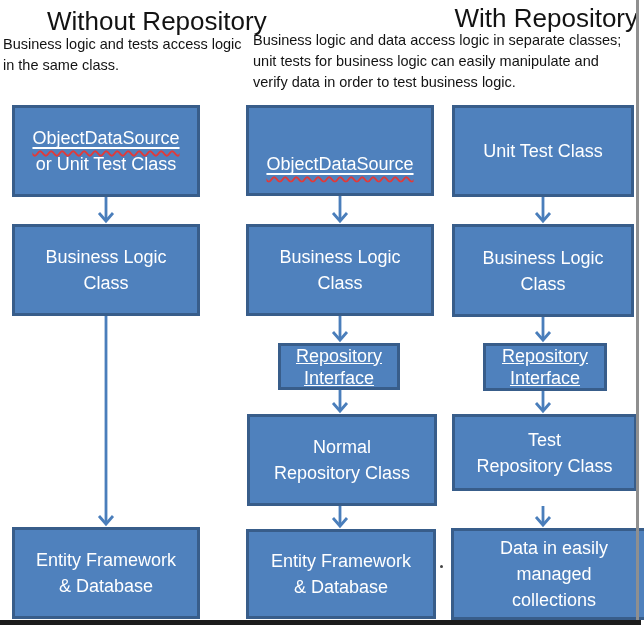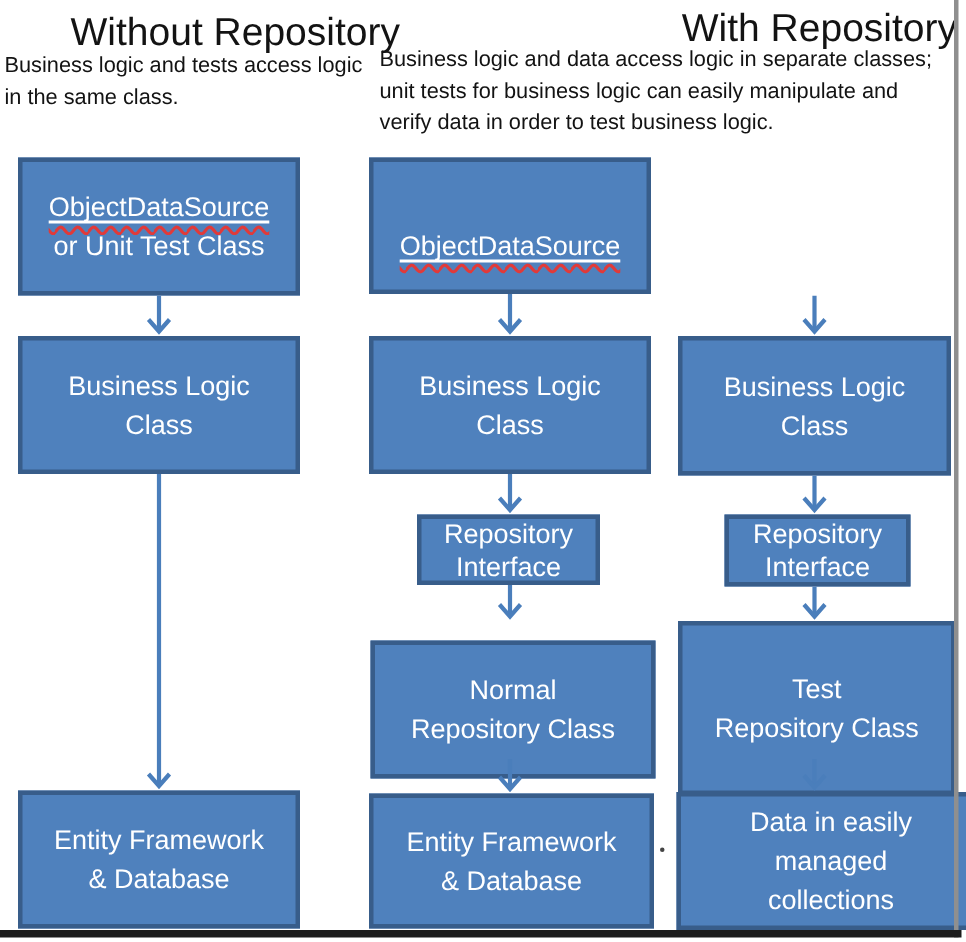--- a/index.html
+++ b/index.html
@@ -34,21 +34,21 @@
     align-items: center;
     justify-content: center;
     text-align: center;
   }
   .box-label {
     color: var(--text-on-box, #ffffff);
     font-size: 18px;
     line-height: 26px;
     white-space: pre-line;
   }
-  .box.small .box-label { line-height: 22px; }
+  .box.small .box-label { line-height: 22px; text-decoration: underline; }
   .block { display: block; }
   .sq {
     text-decoration: underline wavy var(--squiggle, #e03a3a);
     text-decoration-thickness: 1.5px;
     text-underline-offset: 6px;
     text-decoration-skip-ink: none;
   }
   .und {
     text-decoration: underline solid var(--text-on-box, #ffffff);
     text-decoration-thickness: 1.5px;
@@ -143,35 +143,38 @@
   <div class="box small" style="left:278px; top:343px; width:122px; height:47px;">
     <div class="box-label">Repository
 Interface</div>
   </div>
 
   <svg class="arrow" style="left:330px; top:390px;" width="20" height="24" viewBox="0 0 20 24">
     <path d="M10 0 V 20"></path>
       <path d="M3 13 L10 21 L17 13"></path>
   </svg>
 
-  <div class="box" style="left:247px; top:414px; width:190px; height:92px;margin-top:13px;">
+  <div class="box" style="left:247px; top:414px; width:190px; height:92px;">
     <div class="box-label">Normal
 Repository Class</div>
   </div>
 
   <svg class="arrow" style="left:330px; top:506px;" width="20" height="23" viewBox="0 0 20 23">
     <path d="M10 0 V 19"></path>
       <path d="M3 12 L10 20 L17 12"></path>
   </svg>
 
   <div class="box" style="left:246px; top:529px; width:190px; height:90px;">
     <div class="box-label">Entity Framework
 &amp; Database</div>
   </div>
 
+  <div class="box" style="left:452px; top:105px; width:182px; height:92px;">
+    <div class="box-label">Unit Test Class</div>
+  </div>
 
   <svg class="arrow" style="left:533px; top:197px;" width="20" height="27" viewBox="0 0 20 27">
     <path d="M10 0 V 23"></path>
       <path d="M3 16 L10 24 L17 16"></path>
   </svg>
 
   <div class="box" style="left:452px; top:224px; width:182px; height:93px;">
     <div class="box-label">Business Logic
 Class</div>
   </div>
@@ -184,21 +187,21 @@
   <div class="box small" style="left:483px; top:343px; width:124px; height:48px;">
     <div class="box-label">Repository
 Interface</div>
   </div>
 
   <svg class="arrow" style="left:533px; top:391px;" width="20" height="23" viewBox="0 0 20 23">
     <path d="M10 0 V 19"></path>
       <path d="M3 12 L10 20 L17 12"></path>
   </svg>
 
-  <div class="box" style="left:452px; top:414px; width:185px; height:116px;">
+  <div class="box" style="left:452px; top:414px; width:185px; height:77px;">
     <div class="box-label">Test
 Repository Class</div>
   </div>
 
   <svg class="arrow" style="left:533px; top:506px;" width="20" height="22" viewBox="0 0 20 22">
     <path d="M10 0 V 18"></path>
       <path d="M3 11 L10 19 L17 11"></path>
   </svg>
 
   <div class="box" style="left:451px; top:528px; width:206px; height:92px;">

